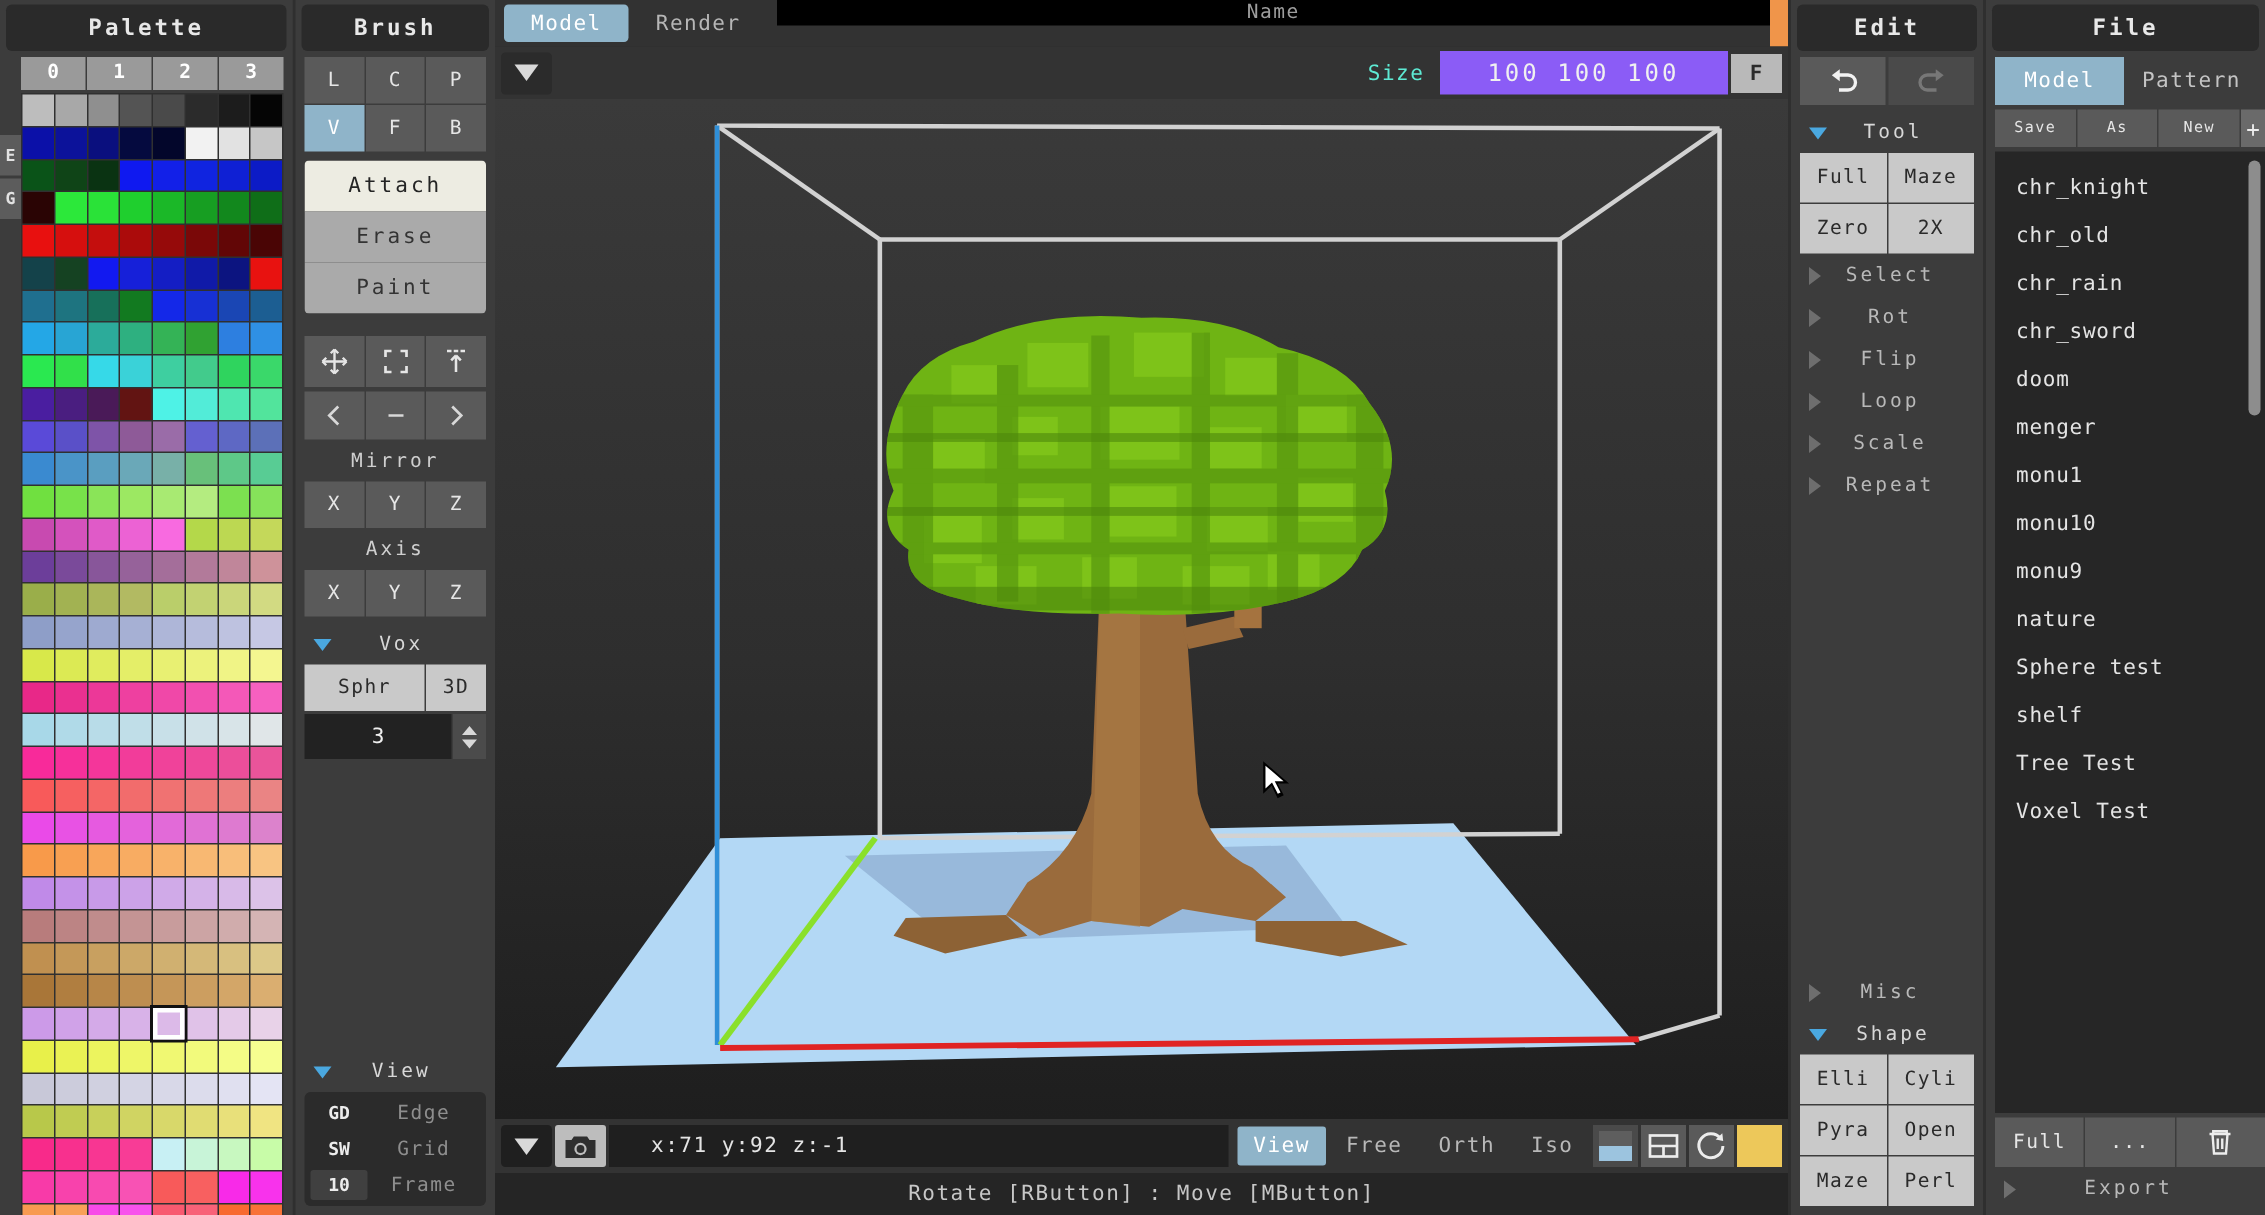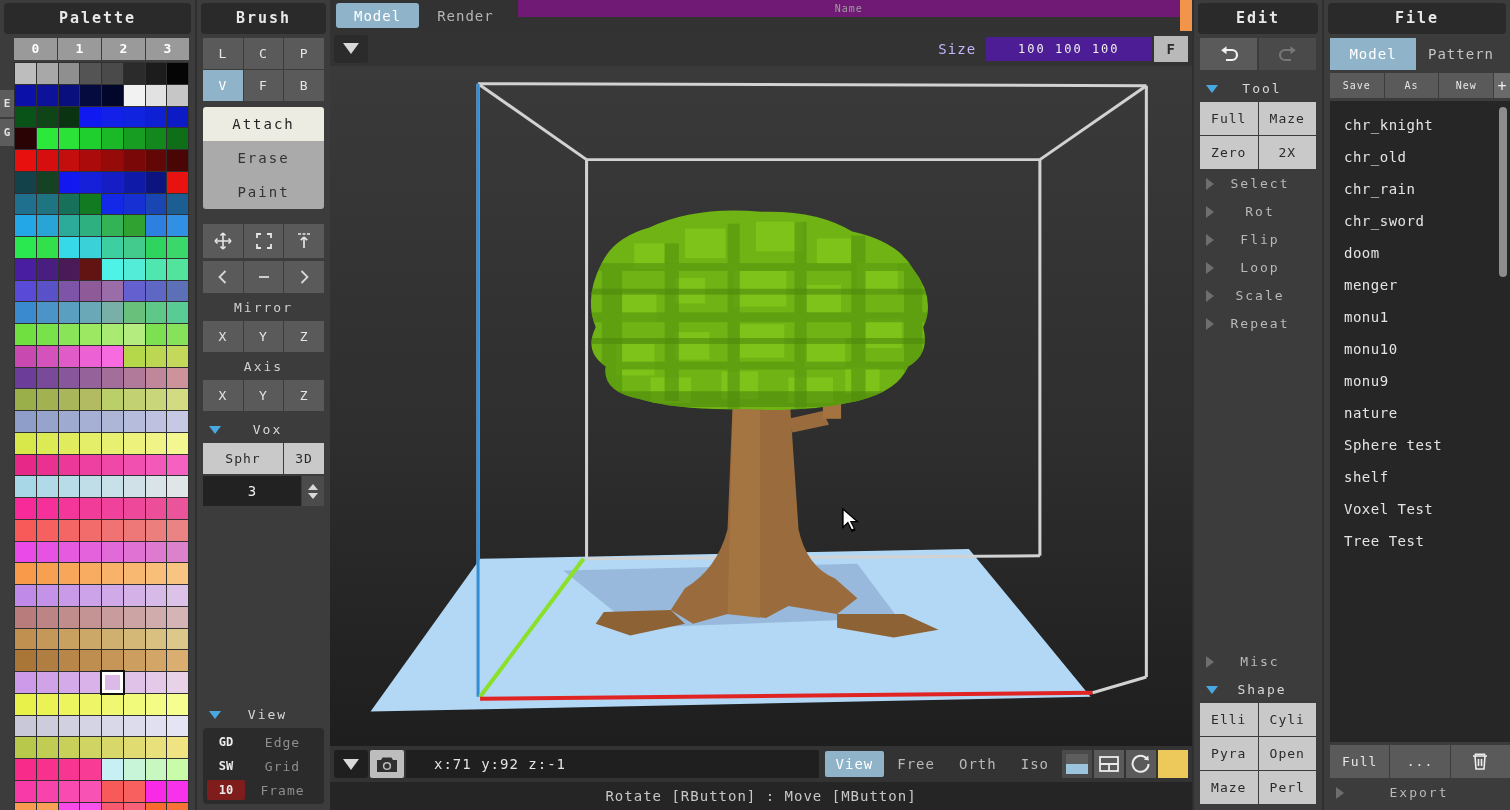--- a/index.html
+++ b/index.html
@@ -129,47 +129,47 @@
   }
   #vox-num .spin i { border-left: 5px solid transparent; border-right: 5px solid transparent; }
   #vox-num .spin i.up { border-bottom: 6px solid #d8d8d8; }
   #vox-num .spin i.dn { border-top: 6px solid #d8d8d8; }
   #view-box { background: #2b2b2b; margin: 0 6px; border-radius: 4px; padding: 2px 0; }
   #view-box .vrow { display: flex; align-items: center; padding: 2px 4px; }
   #view-box .vkey {
     width: 38px; color: #ececec; font-size: 12px; font-weight: bold; text-align: center;
     padding: 3px 0;
   }
-  #view-box .vkey.on { background: #7f1d1d; border-radius: 2px; }
+  #view-box .vkey.on { background: #404040; border-radius: 2px; }
   #view-box .vlbl { flex: 1; color: #8e8e8e; font-size: 13px; text-align: center; letter-spacing: 1px; }
 
   
   #center { flex: 1; display: flex; flex-direction: column; background: #2d2d2d; position: relative; }
   #tabbar { height: 31px; display: flex; align-items: stretch; background: #323232; }
   #tabbar .tab {
     padding: 0 18px; display: flex; align-items: center;
     font-size: 14px; color: #b6b6b6; letter-spacing: 1px; cursor: pointer;
   }
   #tabbar .tab.active { background: #8fb4c9; color: #ffffff; margin: 3px 0 3px 6px; border-radius: 3px; }
   #name-field {
-    flex: 1; background: #701a75; margin: 0 0 14px 6px;
+    flex: 1; background: #000000; margin: 0 0 14px 6px;
     display: flex; align-items: center; justify-content: center;
-    color: #9d9d9d; font-size: 10px; letter-spacing: 1px;
+    color: #9d9d9d; font-size: 13px; letter-spacing: 1px;
   }
   #name-accent { width: 12px; background: #f0954a; }
   #sizebar { height: 35px; display: flex; align-items: center; background: #333333; padding: 0 4px; }
   #sizebar .caret {
     width: 34px; height: 28px; background: #2b2b2b; border-radius: 3px;
     display: flex; align-items: center; justify-content: center; cursor: pointer;
   }
   #sizebar .caret .t { border-left: 8px solid transparent; border-right: 8px solid transparent; border-top: 11px solid #d9d9d9; }
   #sizebar .spacer { flex: 1; }
-  #sizebar .size-lbl { color: #c4b5fd; font-size: 14px; letter-spacing: 1px; padding-right: 10px; }
+  #sizebar .size-lbl { color: #5eead4; font-size: 14px; letter-spacing: 1px; padding-right: 10px; }
   #sizebar .size-val {
-    background: #4c1d95; color: #f0f0f0; font-size: 12px; letter-spacing: 2px;
+    background: #8b5cf6; color: #f0f0f0; font-size: 16px; letter-spacing: 2px;
     padding: 5px 32px; min-width: 150px; text-align: center;
   }
   #sizebar .fbtn {
     background: #b9b9b9; color: #2b2b2b; font-size: 14px; font-weight: bold;
     padding: 5px 13px; margin-left: 2px; cursor: pointer;
   }
   #viewport { flex: 1; position: relative; overflow: hidden; background: #2a2a2a; }
   #botbar { height: 36px; display: flex; align-items: center; background: #333333; padding: 0 4px; gap: 2px; }
   #botbar .caret { width: 34px; height: 28px; background: #1f1f1f; border-radius: 3px; display:flex;align-items:center;justify-content:center;cursor:pointer;}
   #botbar .caret .t { border-left: 8px solid transparent; border-right: 8px solid transparent; border-top: 11px solid #d9d9d9; }
@@ -906,22 +906,22 @@
         <div class="fi">chr_rain</div>
         <div class="fi">chr_sword</div>
         <div class="fi">doom</div>
         <div class="fi">menger</div>
         <div class="fi">monu1</div>
         <div class="fi">monu10</div>
         <div class="fi">monu9</div>
         <div class="fi">nature</div>
         <div class="fi">Sphere test</div>
         <div class="fi">shelf</div>
+        <div class="fi">Tree Test</div>
         <div class="fi">Voxel Test</div>
-        <div class="fi">Tree Test</div>
       </div>
     <div id="file-bot">
       <div class="btn">Full</div>
       <div class="btn">...</div>
       <div class="btn">
         <svg width="18" height="19" viewBox="0 0 18 19">
           <g stroke="#ededed" stroke-width="1.6" fill="none">
             <path d="M2 4h14M4.5 4V2.2h9V4M4 4l1 13h8l1-13M7.5 7v7M10.5 7v7"></path>
           </g>
         </svg>

